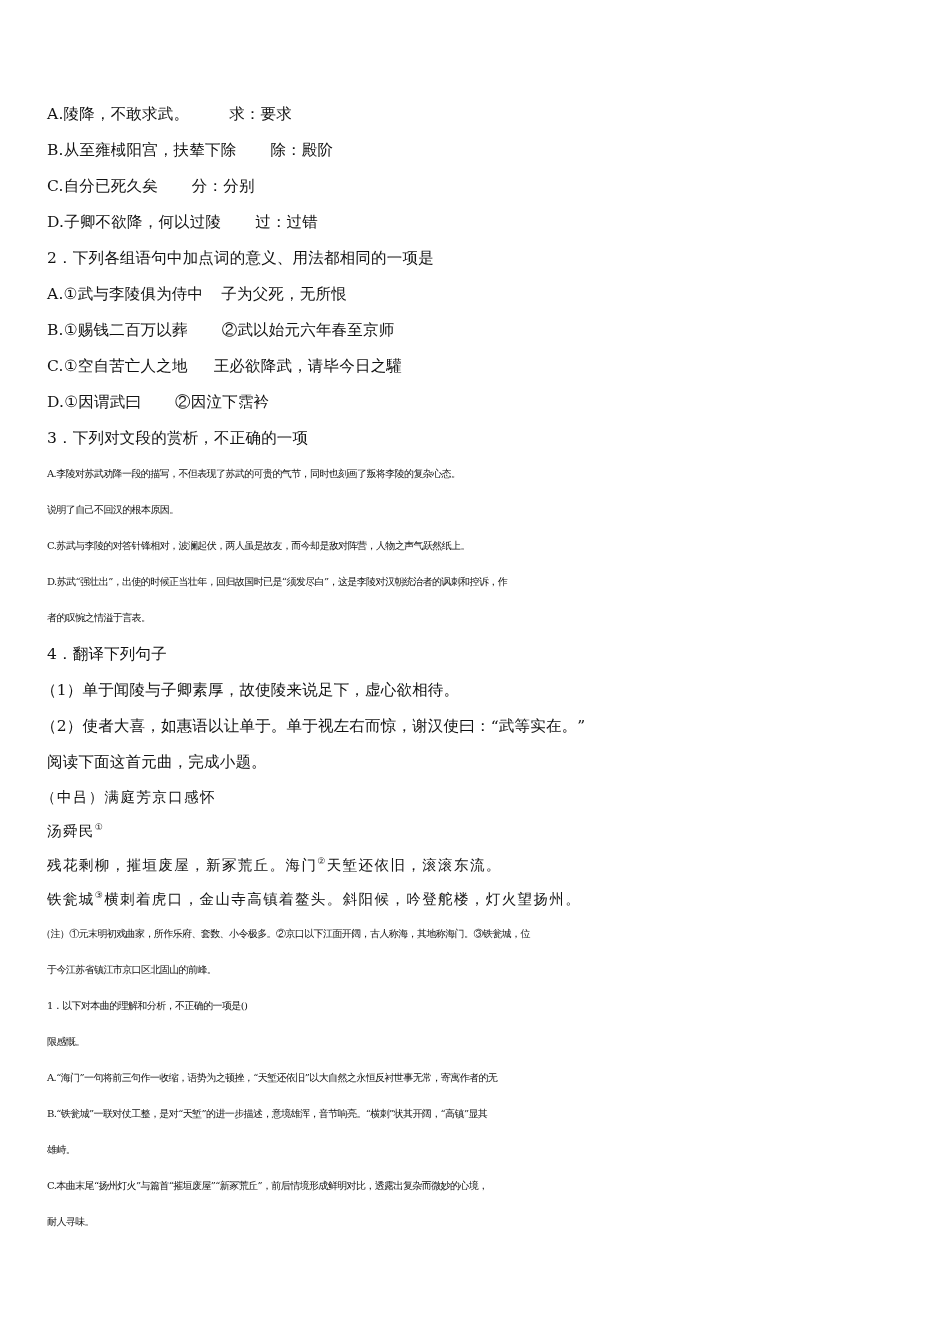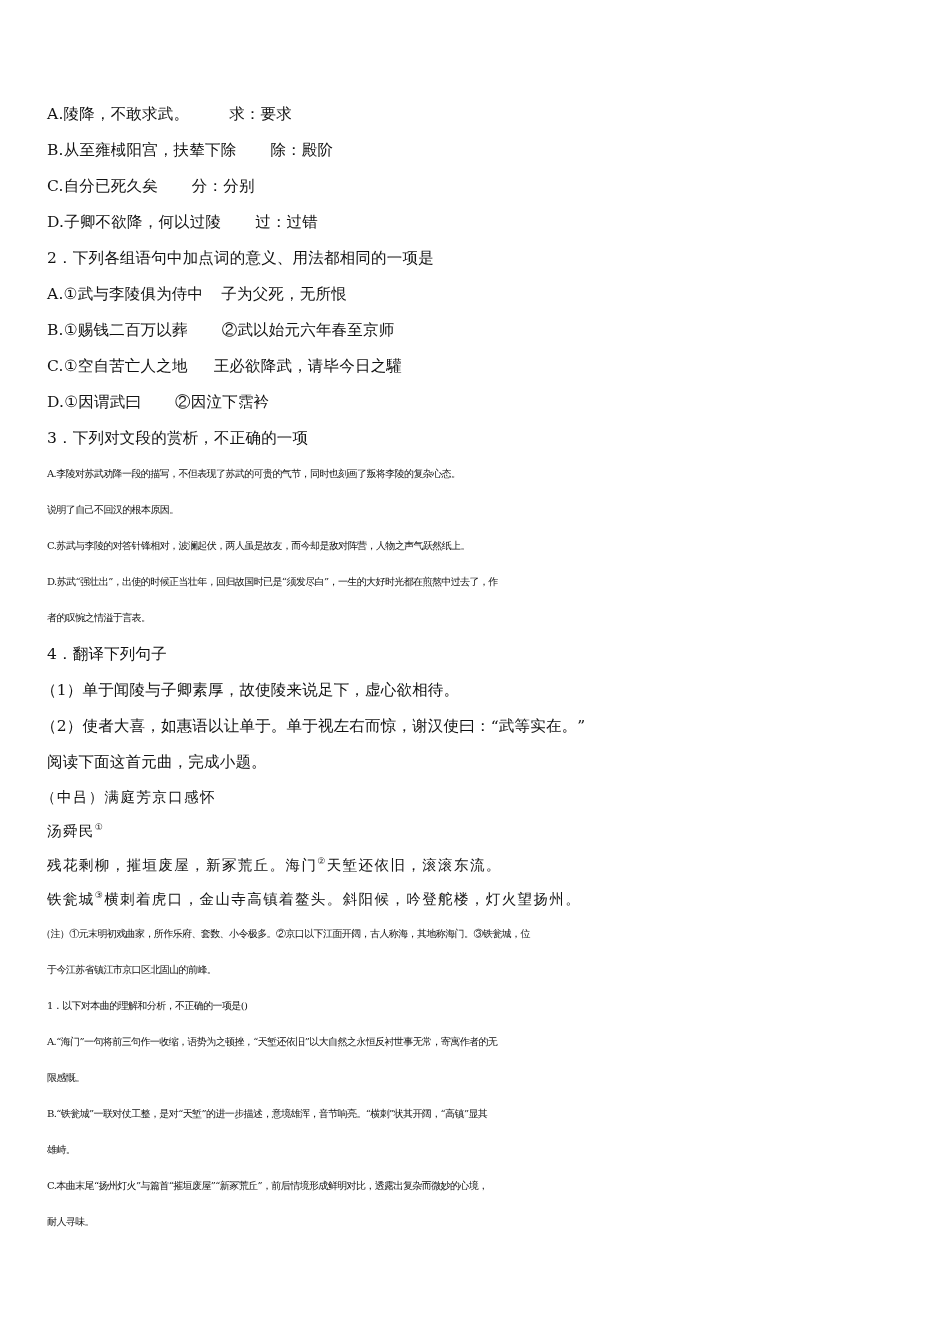--- a/index.html
+++ b/index.html
@@ -81,21 +81,21 @@
 
   <div class="line">3．下列对文段的赏析，不正确的一项</div>
   <div class="line narrow">
     <span>A.</span><span>李陵对苏武劝降一段的描写，不但表现了苏武的可贵的气节，同时也刻画了叛将李陵的复杂心态。</span>
   </div>
   <div class="line narrow">说明了自己不回汉的根本原因。</div>
   <div class="line narrow">
     <span>C.</span><span>苏武与李陵的对答针锋相对，波澜起伏，两人虽是故友，而今却是敌对阵营，人物之声气跃然纸上。</span>
   </div>
   <div class="line narrow">
-    <span>D.</span><span>苏武“强壮出”，出使的时候正当壮年，回归故国时已是“须发尽白”，一生的大好时光都在煎熬中过去了，作</span>
+    <span>D.</span><span>苏武“强壮出”，出使的时候正当壮年，回归故国时已是“须发尽白”，这是李陵对汉朝统治者的讽刺和控诉，作</span>
   </div>
   <div class="line narrow">者的叹惋之情溢于言表。</div>
 
   <div class="line">4．翻译下列句子</div>
   <div class="line paren-indent">（1）单于闻陵与子卿素厚，故使陵来说足下，虚心欲相待。</div>
   <div class="line paren-indent">（2）使者大喜，如惠语以让单于。单于视左右而惊，谢汉使曰：“武等实在。”</div>
 
   <div class="line">阅读下面这首元曲，完成小题。</div>
   <div class="line poem paren-indent">（中吕）满庭芳京口感怀</div>
   <div class="line poem">
@@ -104,24 +104,24 @@
   <div class="line poem">
     <span>残花剩柳，摧垣废屋，新冢荒丘。海门</span><sup>②</sup><span>天堑还依旧，滚滚东流。</span>
   </div>
   <div class="line poem">
     <span>铁瓮城</span><sup>③</sup><span>横刺着虎口，金山寺高镇着鳌头。斜阳候，吟登舵楼，灯火望扬州。</span>
   </div>
   <div class="line narrow paren-indent">（注）①元末明初戏曲家，所作乐府、套数、小令极多。②京口以下江面开阔，古人称海，其地称海门。③铁瓮城，位</div>
   <div class="line narrow">于今江苏省镇江市京口区北固山的前峰。</div>
 
   <div class="line narrow">1．以下对本曲的理解和分析，不正确的一项是()</div>
+  <div class="line narrow">限感慨。</div>
   <div class="line narrow">
     <span>A.</span><span>“海门”一句将前三句作一收缩，语势为之顿挫，“天堑还依旧”以大自然之永恒反衬世事无常，寄寓作者的无</span>
   </div>
-  <div class="line narrow">限感慨。</div>
   <div class="line narrow">
     <span>B.</span><span>“铁瓮城”一联对仗工整，是对“天堑”的进一步描述，意境雄浑，音节响亮。“横刺”状其开阔，“高镇”显其</span>
   </div>
   <div class="line narrow">雄峙。</div>
   <div class="line narrow">
     <span>C.</span><span>本曲末尾“扬州灯火”与篇首“摧垣废屋”“新冢荒丘”，前后情境形成鲜明对比，透露出复杂而微妙的心境，</span>
   </div>
   <div class="line narrow">耐人寻味。</div>
 
 </div>

